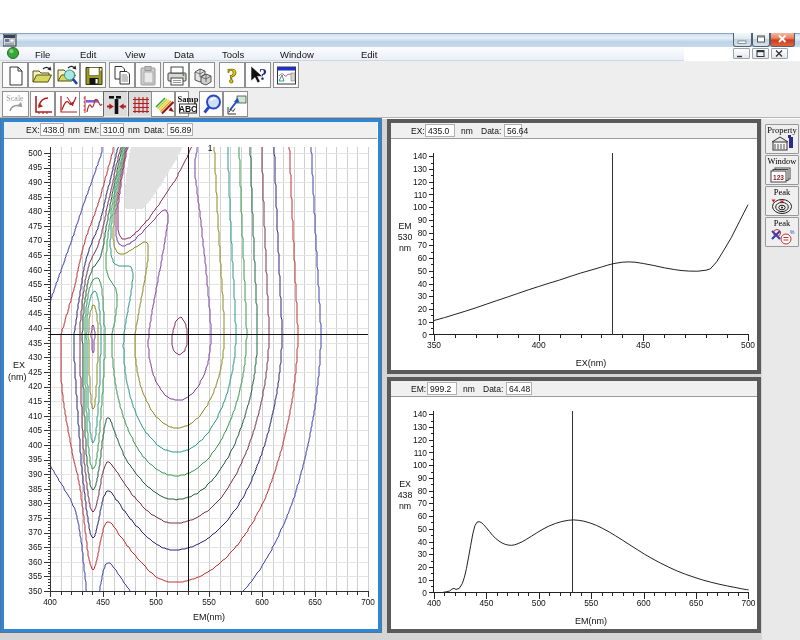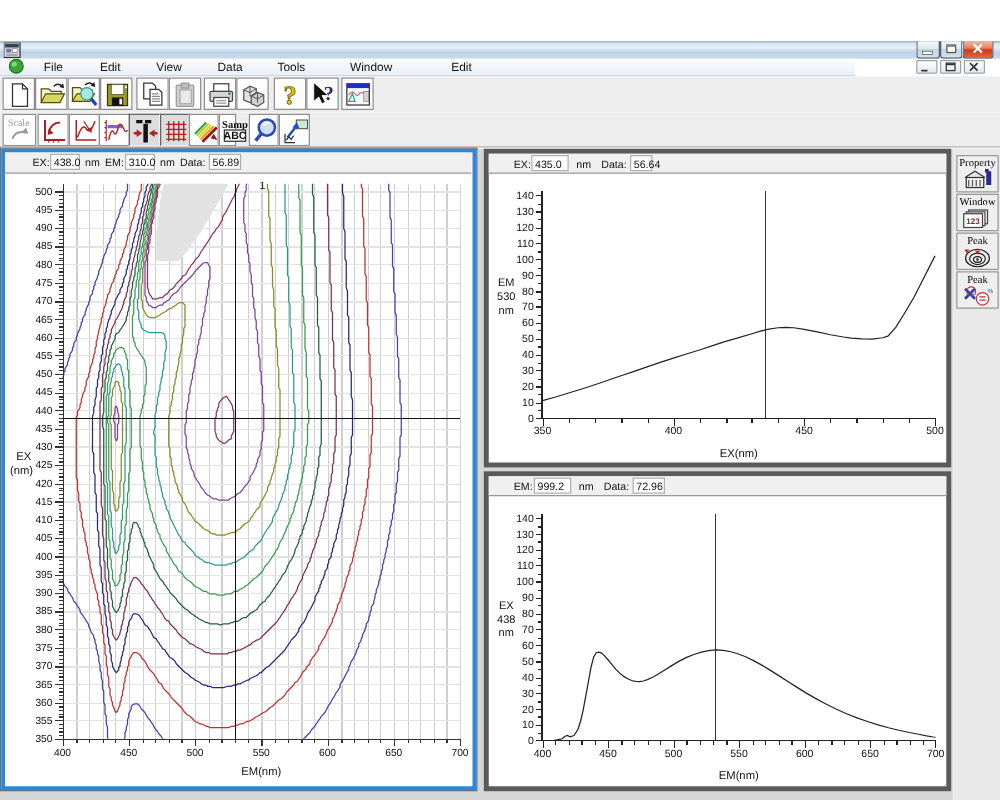--- a/index.html
+++ b/index.html
@@ -302,21 +302,21 @@
   <span class="flbl" style="left:90px">Data:</span>
       <span class="fld" style="left:113px;width:18px">56.64</span>
 </div>
   </div>
 <div id="rbot">
     <div class="phead">
   <span class="flbl" style="left:20px">EM:</span>
       <span class="fld" style="left:36px;width:30px">999.2</span>
       <span class="flbl" style="left:72px">nm</span>
   <span class="flbl" style="left:92px">Data:</span>
-      <span class="fld" style="left:115px;width:26px">72.96</span>
+      <span class="fld" style="left:115px;width:26px">64.48</span>
 </div>
   </div>
 <div id="plotlayer" class="abs" style="left:0;top:0;width:800px;height:640px;pointer-events:none">
 <svg width="380" height="632" style="position:absolute;left:0;top:0" font-family="Liberation Sans, sans-serif" fill="#111">
       <g shape-rendering="crispEdges" stroke-width="1">
         <line x1="50.5" y1="147" x2="50.5" y2="591" stroke="#cfcfcf"></line>
         <line x1="61.5" y1="147" x2="61.5" y2="591" stroke="#cfcfcf"></line>
         <line x1="71.5" y1="147" x2="71.5" y2="591" stroke="#cfcfcf"></line>
         <line x1="82.5" y1="147" x2="82.5" y2="591" stroke="#cfcfcf"></line>
         <line x1="92.5" y1="147" x2="92.5" y2="591" stroke="#cfcfcf"></line>

